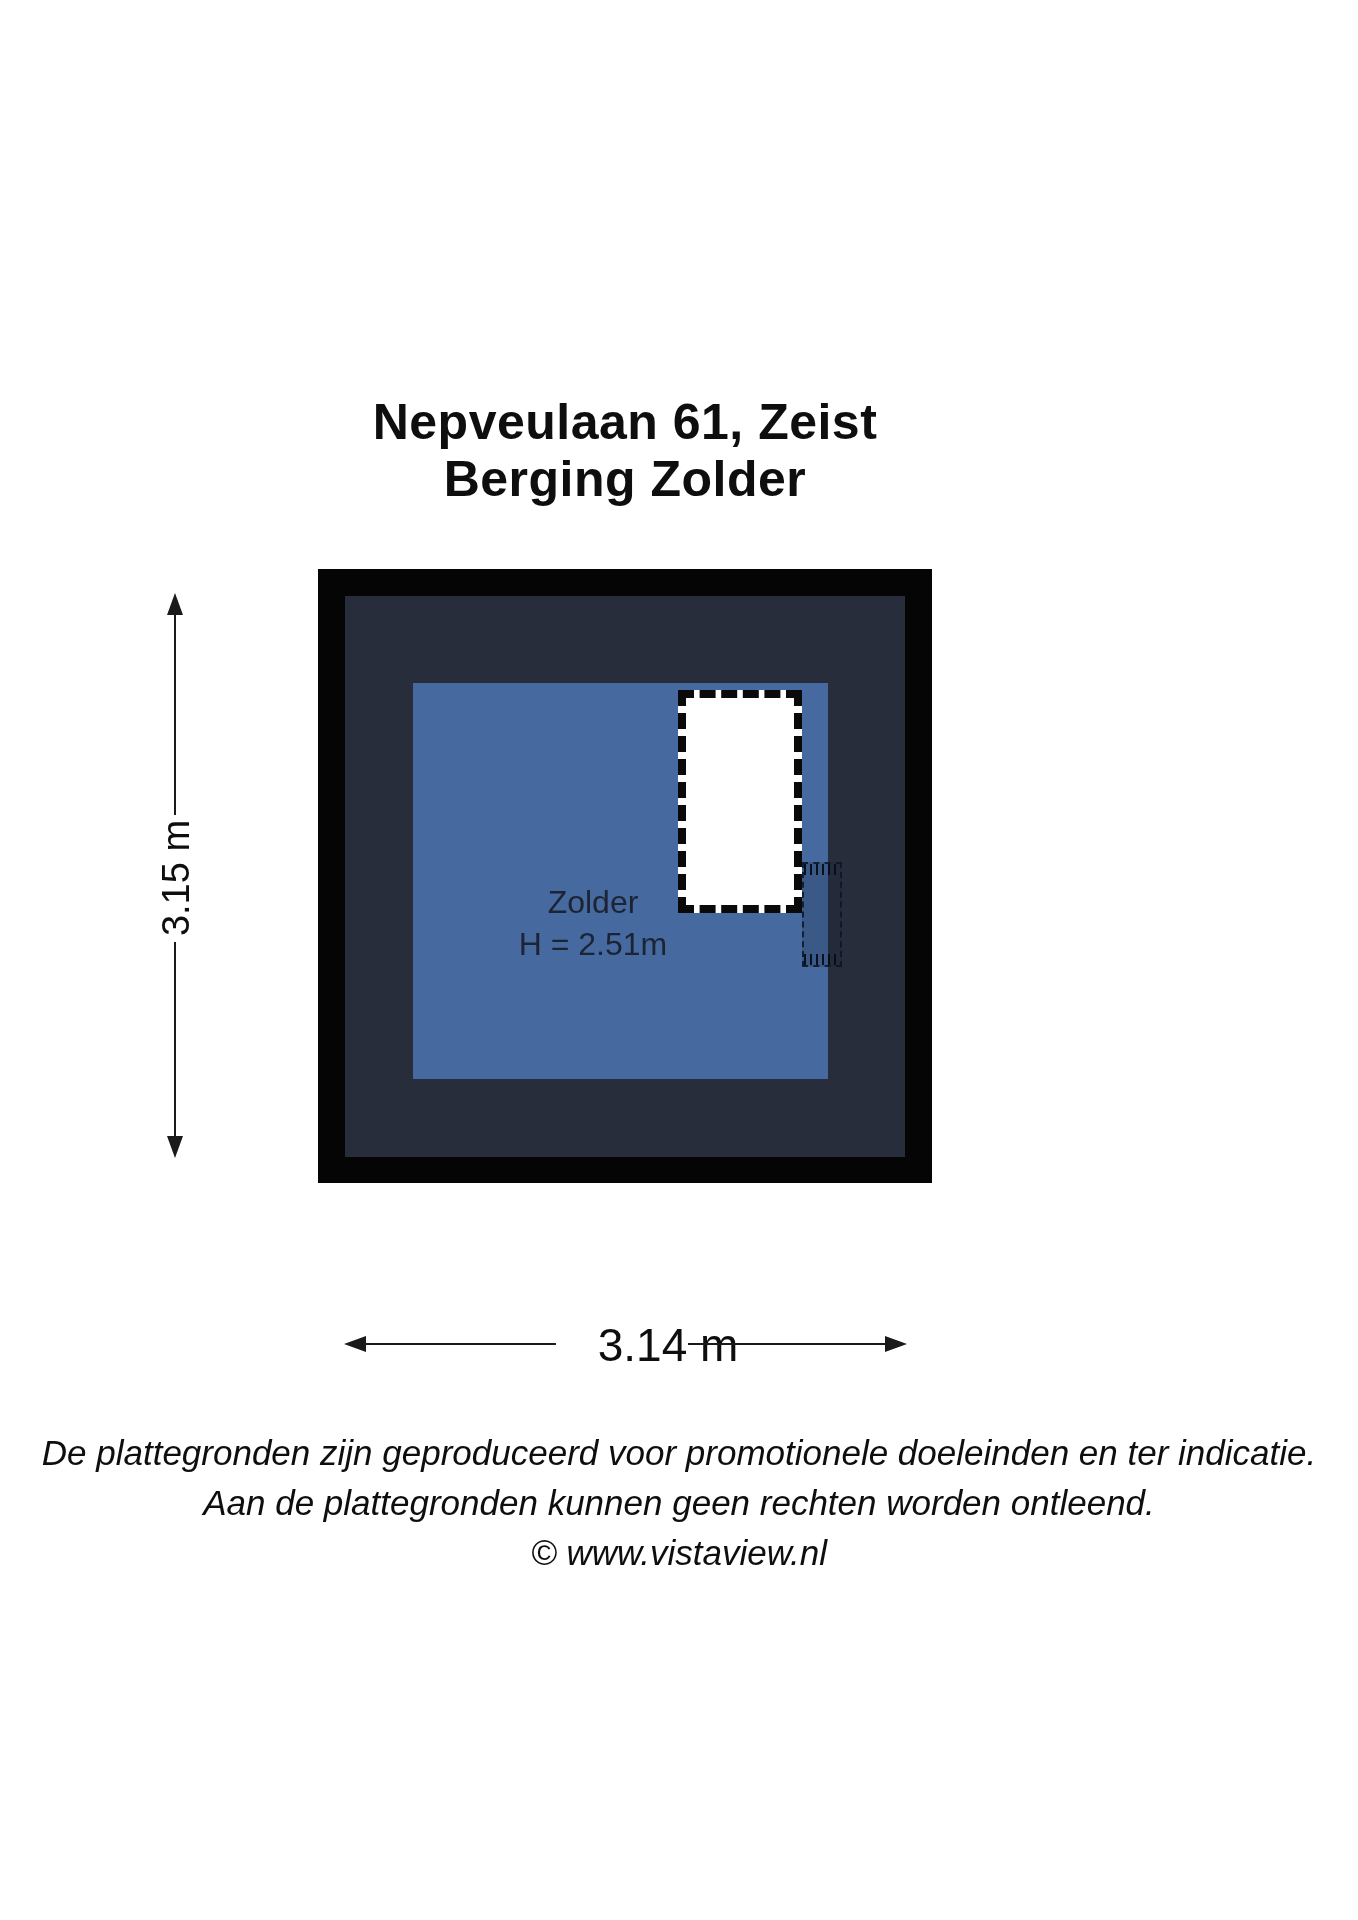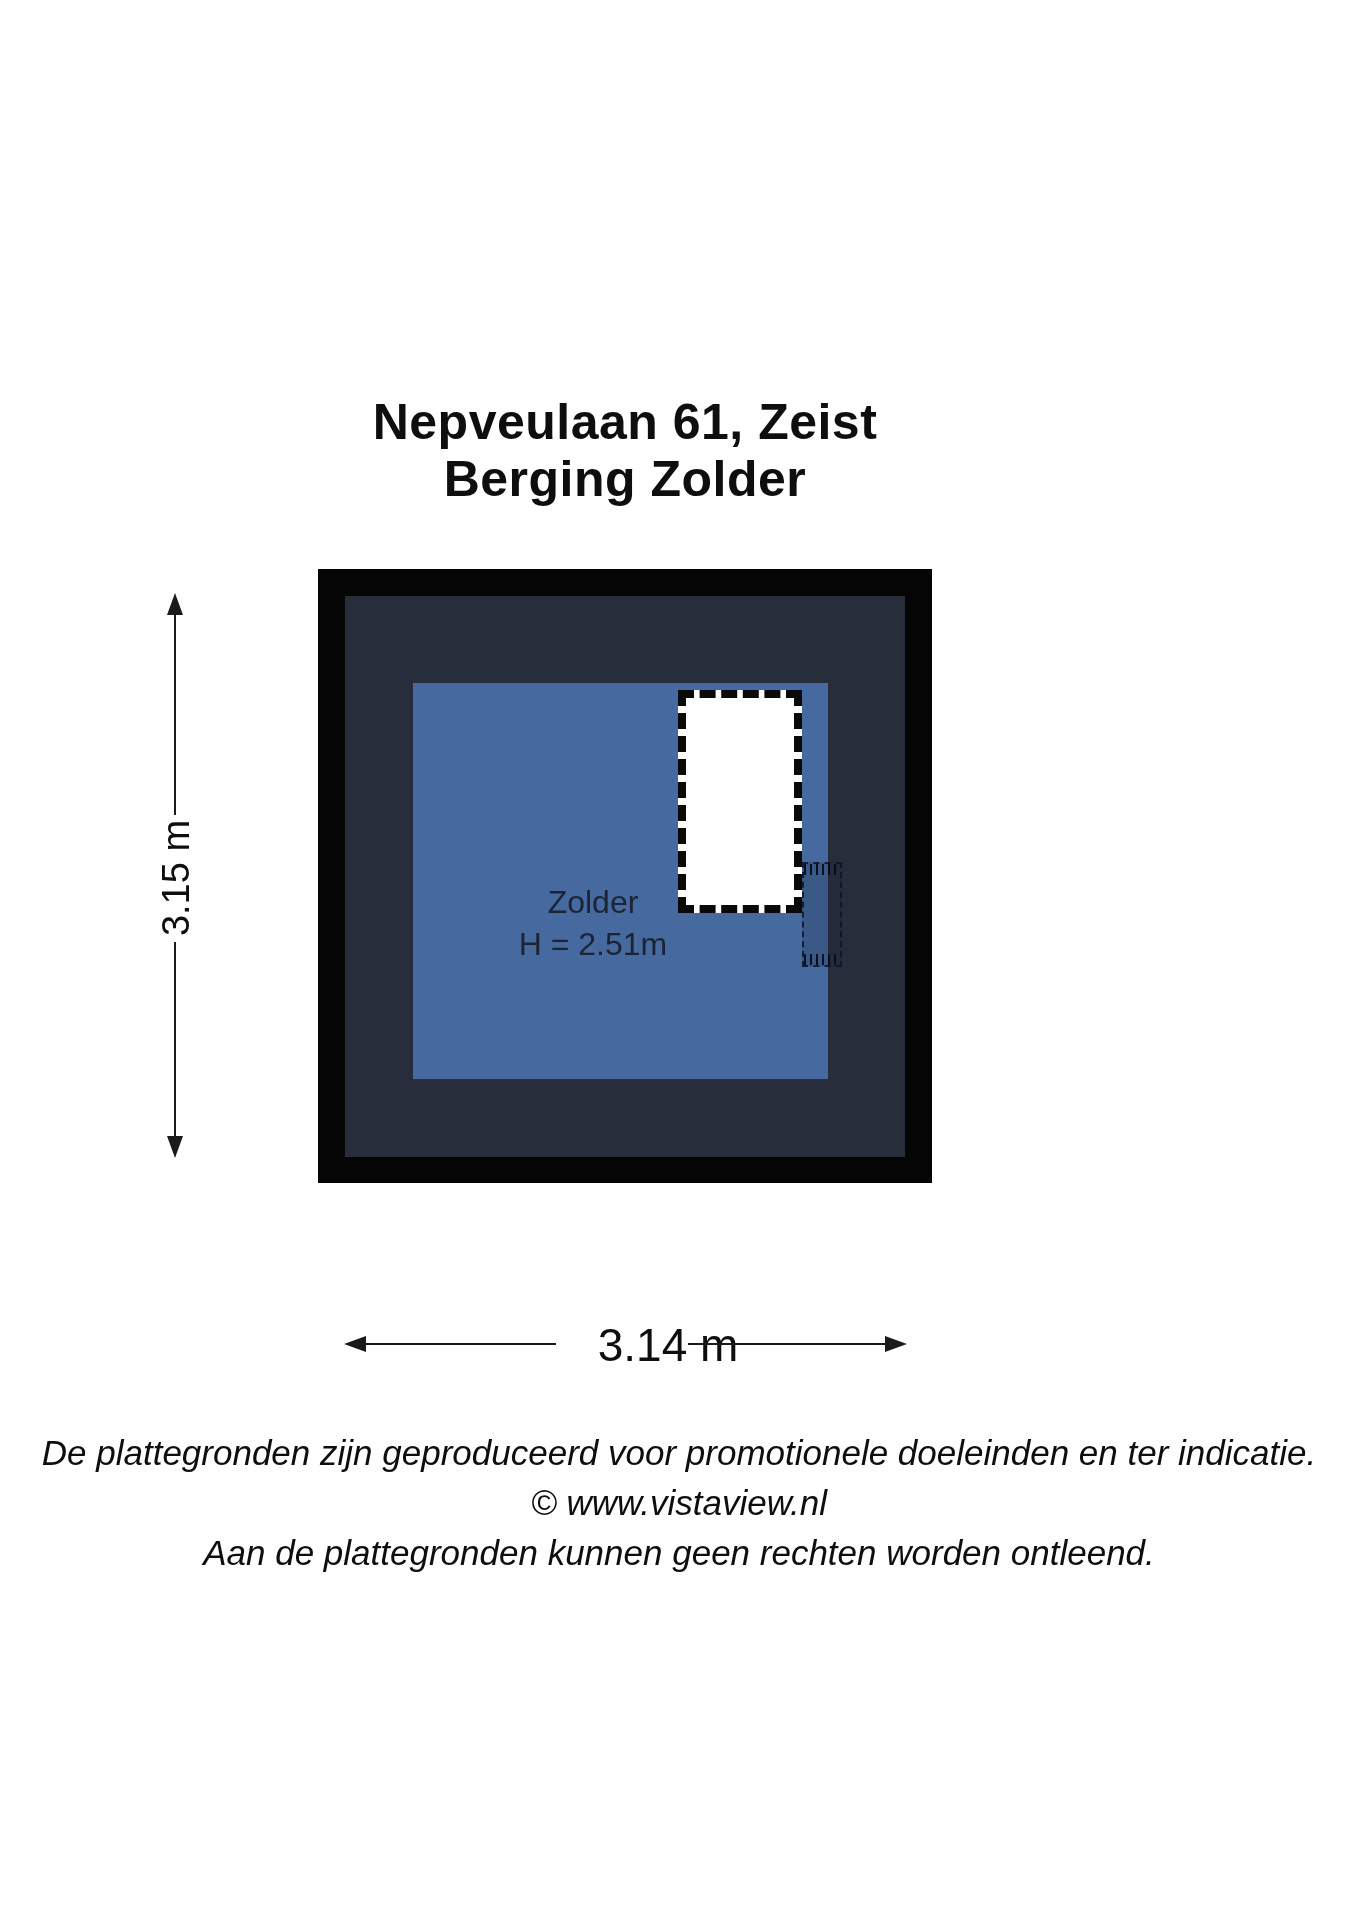--- a/index.html
+++ b/index.html
@@ -124,15 +124,15 @@
 <div>
   <div class="abs arrowhead arrow-left" style="left:344px;top:1336px;"></div>
   <div class="abs dim-seg" style="left:363px;top:1343px;width:193px;height:2px;"></div>
   <div class="abs h-dim-label">3.14 m</div>
   <div class="abs dim-seg" style="left:688px;top:1343px;width:198px;height:2px;"></div>
   <div class="abs arrowhead arrow-right" style="left:885px;top:1336px;"></div>
 </div>
 
 <div class="abs footer-block">
   <div>De plattegronden zijn geproduceerd voor promotionele doeleinden en ter indicatie.</div>
+  <div>Aan de plattegronden kunnen geen rechten worden ontleend.</div>
   <div>© www.vistaview.nl</div>
-  <div>Aan de plattegronden kunnen geen rechten worden ontleend.</div>
 </div>
 
 </body></html>

